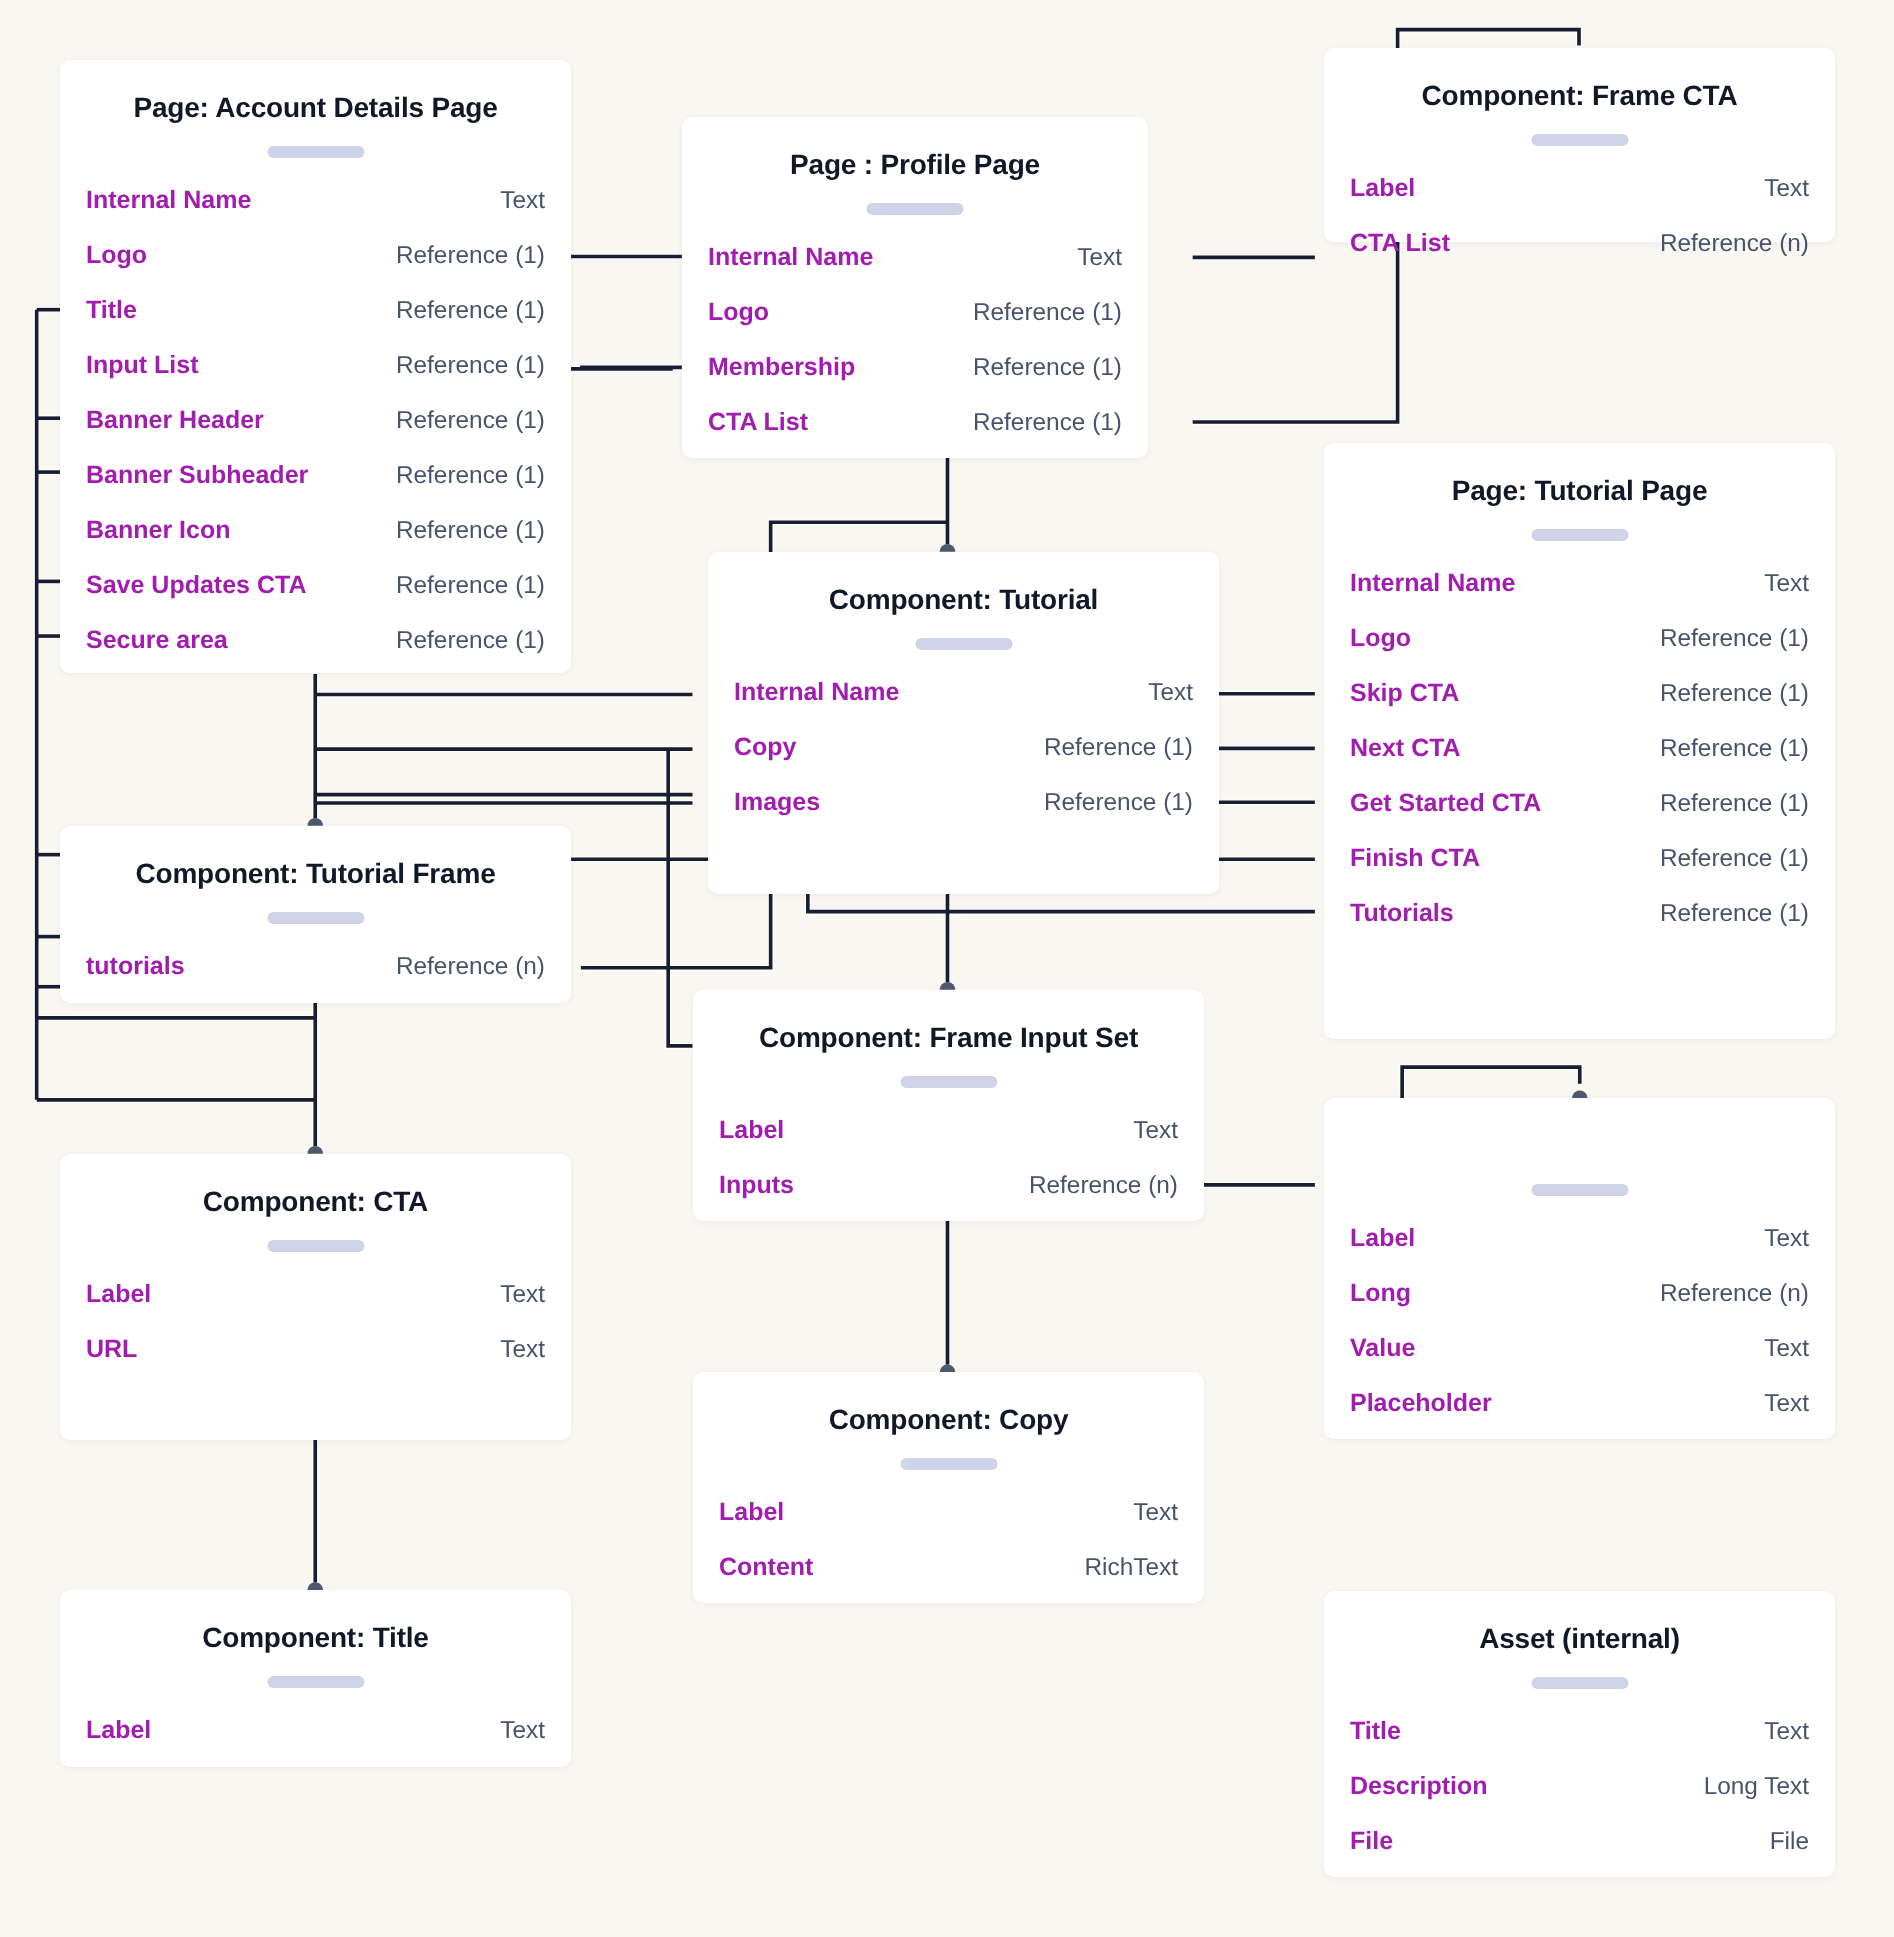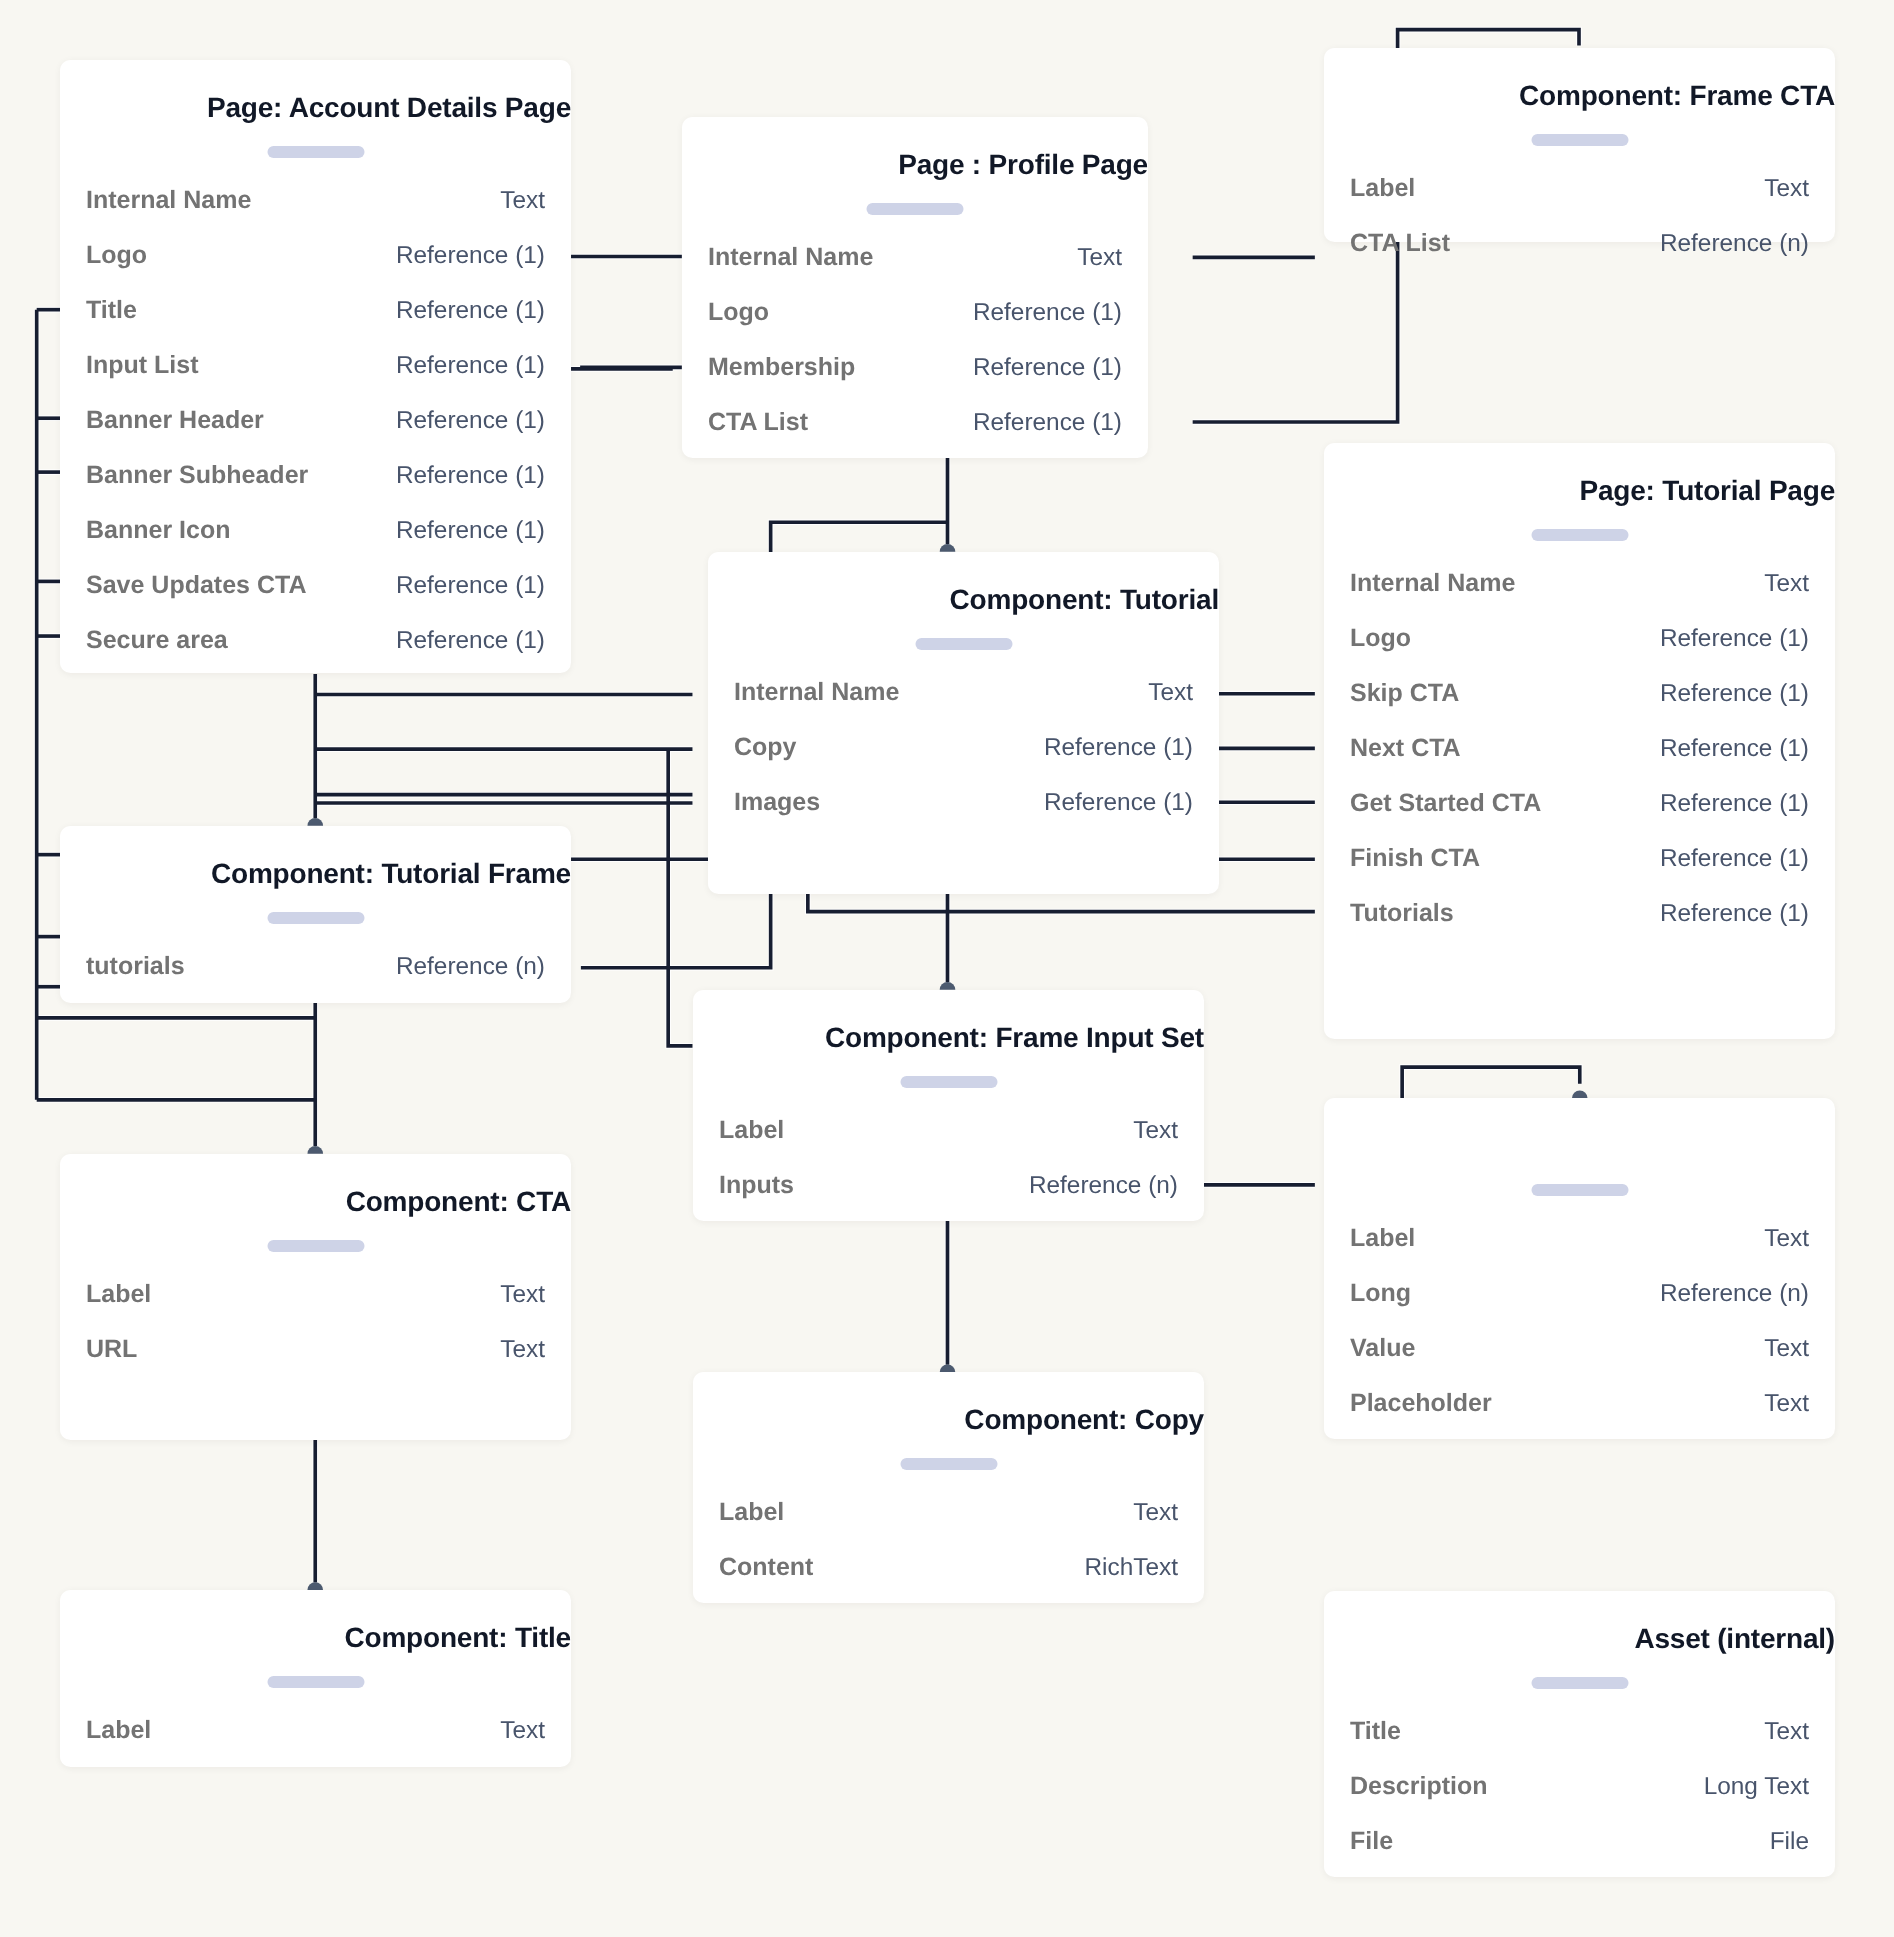--- a/index.html
+++ b/index.html
@@ -6,28 +6,28 @@
   html,body{margin:0;padding:0;background:#f8f7f2;}
   body{width:1895px;height:1937px;position:relative;overflow:hidden;
        font-family:"Liberation Sans",sans-serif;}
   *{-webkit-font-smoothing:antialiased;-moz-osx-font-smoothing:grayscale;
     text-rendering:geometricPrecision;}
   #stage{position:absolute;left:0;top:0;width:1895px;height:1937px;filter:opacity(1);}
   #edges{position:absolute;left:0;top:0;width:1895px;height:1937px;}
   .card{position:absolute;background:#fff;border-radius:10.6px;box-sizing:border-box;
         box-shadow:0 1.5px 7.6px rgba(30,25,10,0.05);}
   .card-title{position:absolute;left:0;right:0;top:0;height:96px;line-height:96px;
-        text-align:right;font-weight:bold;font-size:28px;color:#111827;
+        text-align:center;font-weight:bold;font-size:28px;color:#111827;
         letter-spacing:-0.2px;white-space:nowrap;}
   .pill{position:absolute;left:50%;transform:translateX(-50%);top:86px;
         width:97px;height:12px;border-radius:6px;background:#ced3e7;}
   .rows{position:absolute;left:26px;right:26px;top:113px;}
   .row{height:55px;line-height:55px;display:flex;justify-content:space-between;
        align-items:center;white-space:nowrap;}
-  .row .k{font-weight:bold;font-size:25px;color:#737373;}
+  .row .k{font-weight:bold;font-size:25px;color:#a21caf;}
   .row .v{font-weight:normal;font-size:24.4px;color:#48546b;}
 </style>
 </head>
 <body>
 
 <div id="stage">
   <svg id="edges" width="1895" height="1937" viewBox="0 0 2496 2552">
       <polyline points="752,338 898,338" fill="none" stroke="#ffffff" stroke-width="7.4" stroke-linecap="butt" stroke-linejoin="miter"></polyline>
       <polyline points="764,484 898,484" fill="none" stroke="#ffffff" stroke-width="7.4" stroke-linecap="butt" stroke-linejoin="miter"></polyline>
       <polyline points="752,486 886,486" fill="none" stroke="#ffffff" stroke-width="7.4" stroke-linecap="butt" stroke-linejoin="miter"></polyline>

